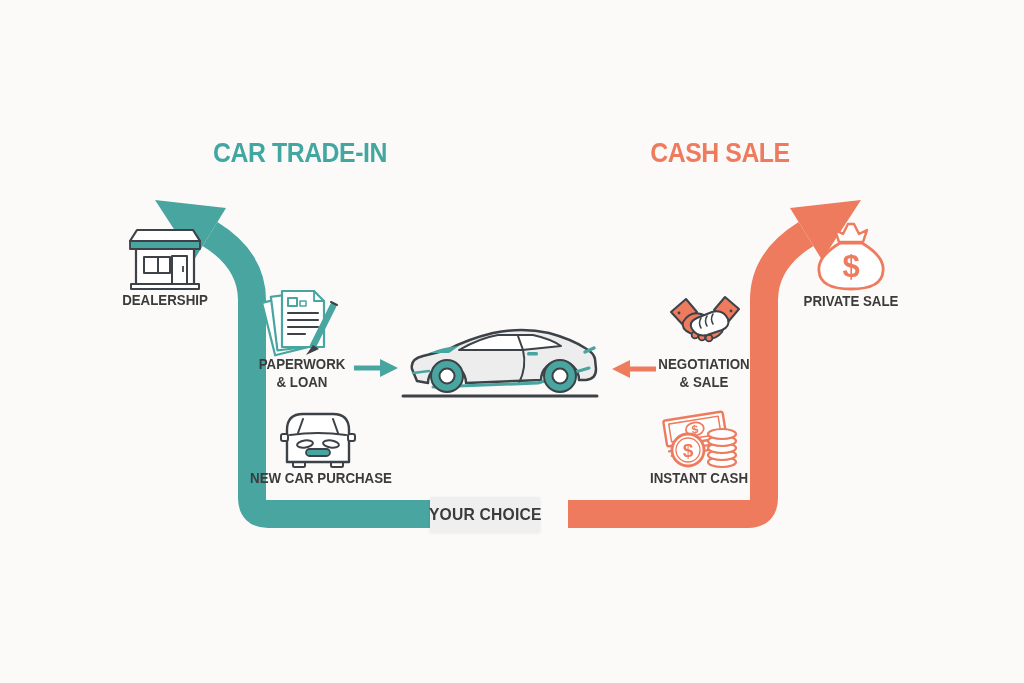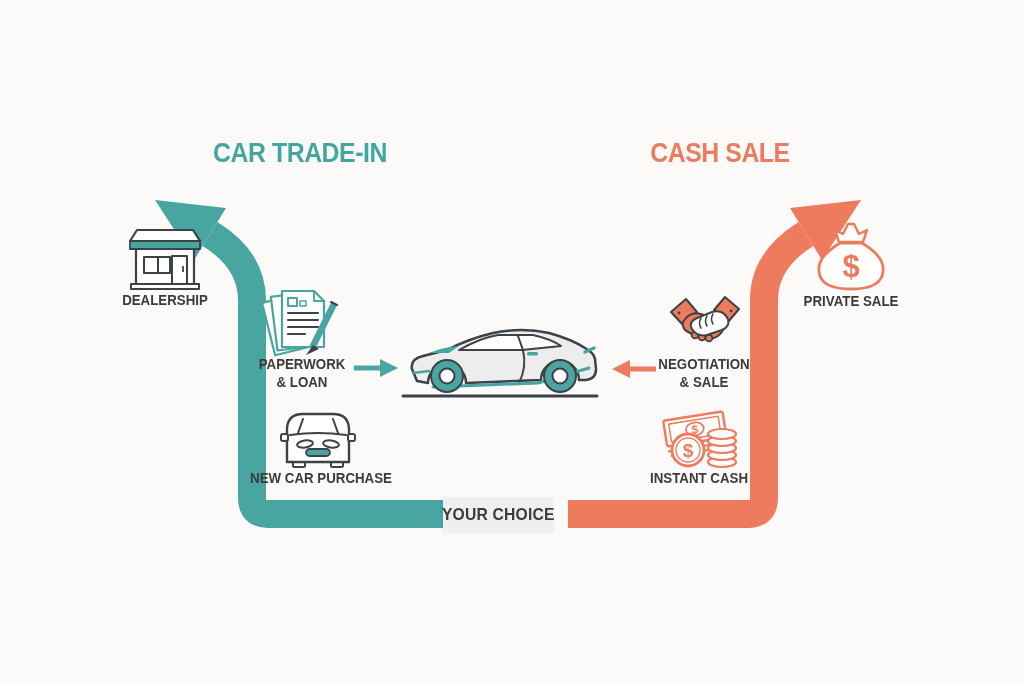--- a/index.html
+++ b/index.html
@@ -14,21 +14,21 @@
   }
   .title.teal{color:#43A7A1;}
   .title.orange{color:#EE7B5E;}
   .label{
     position:absolute;transform:translateX(-50%) scaleX(0.95);
     font-weight:bold;font-size:14px;color:#3B3B3B;text-align:center;
     line-height:1.25;white-space:nowrap;letter-spacing:0px;
   }
   .label .ln{display:block;}
   .choice-box{
-    position:absolute;left:443px;top:497px;width:110px;height:35px;
+    position:absolute;left:430px;top:497px;width:110px;height:35px;
     background:#EFEFEF;display:flex;align-items:center;justify-content:center;
     box-shadow:0 1px 3px rgba(0,0,0,0.08);
   }
   .choice-box span{
     font-weight:bold;font-size:16.5px;color:#3B3B3B;
     transform:scaleX(0.95);letter-spacing:0.2px;white-space:nowrap;
   }
 </style>
 </head>
 <body>

